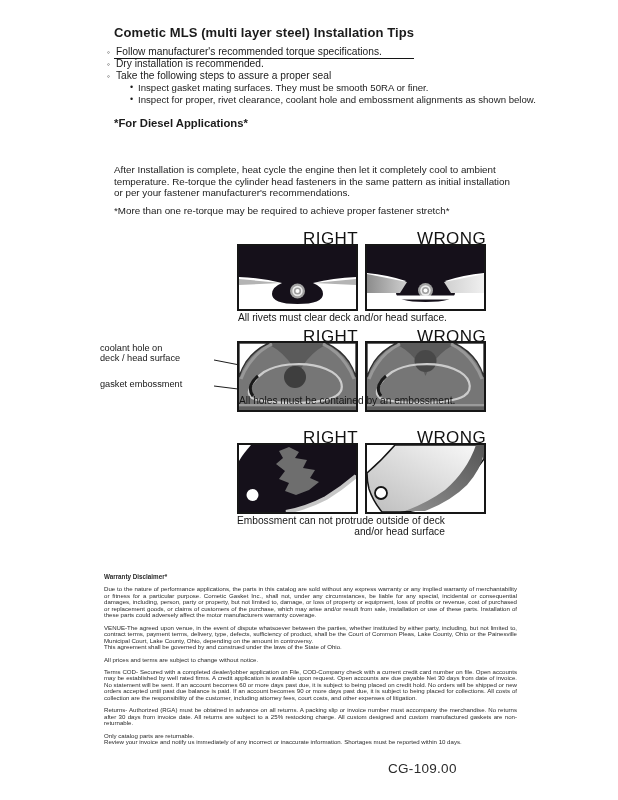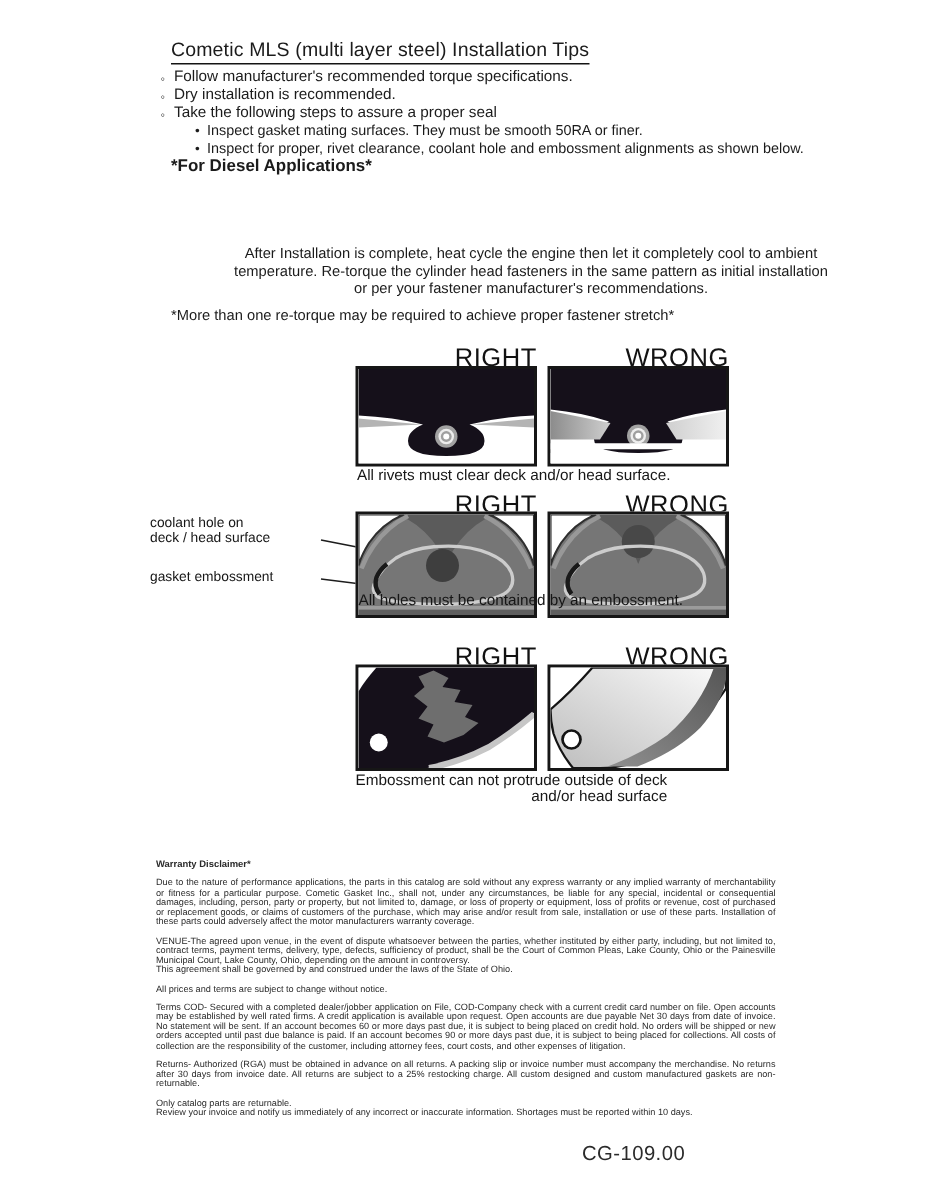--- a/index.html
+++ b/index.html
@@ -1,30 +1,30 @@
 <!DOCTYPE html>
 <html><head>
 <meta charset="utf-8">
 <style>
   html,body{margin:0;padding:0;background:#ffffff;}
   .page{position:relative;width:618px;height:800px;background:#ffffff;overflow:hidden;
         font-family:"Liberation Sans","DejaVu Sans",sans-serif;color:#1b1b1b;}
 
-  .title{position:absolute;left:114px;top:25px;font-size:13px;font-weight:normal;
-         letter-spacing:.1px;border-bottom:1.6px solid #141414;padding-bottom:2px;}
+  .title{position:absolute;left:114px;top:25px;font-size:13px;font-weight:bold;
+         letter-spacing:.1px;border-bottom:1.6px solid #141414;padding-bottom:18px;}
 
   .tips{position:absolute;left:107px;top:46px;}
   .trow{display:flex;line-height:11.7px;font-size:10.2px;}
   .trow .m1{width:9px;font-size:8.5px;line-height:12px;}
   .trow.sub{margin-left:23px;font-size:9.6px;}
   .trow.sub .m2{width:8px;font-size:9px;line-height:11.5px;}
 
-  .dieselh{position:absolute;left:114px;top:105px;font-size:11.3px;font-weight:bold;}
+  .dieselh{position:absolute;left:114px;top:117px;font-size:11.3px;font-weight:bold;}
   .dpara{position:absolute;left:114px;width:480px;font-size:9.8px;line-height:11.6px;white-space:pre-line;}
-  .dp0{top:135px;} .dp1{top:164px;text-align:center;} .dp2{top:205px;}
+  .dp0{top:135px;} .dp1{top:164px;} .dp2{top:205px;}
 
   .dlabel{position:absolute;width:121px;text-align:right;font-size:17px;letter-spacing:.4px;color:#121212;}
   .panel{position:absolute;width:121px;border:2px solid #161616;box-sizing:border-box;background:#fff;}
   .panel svg{display:block;width:100%;height:100%;}
   .h67{height:67px;} .h71{height:71px;}
   .cap{position:absolute;font-size:10.2px;line-height:10.8px;white-space:pre-line;color:#161616;}
 
   .sidelbl{position:absolute;left:100px;width:114px;text-align:left;font-size:9.2px;
            line-height:9.9px;white-space:pre-line;color:#161616;}
   .ptr{position:absolute;left:212px;top:352px;}

